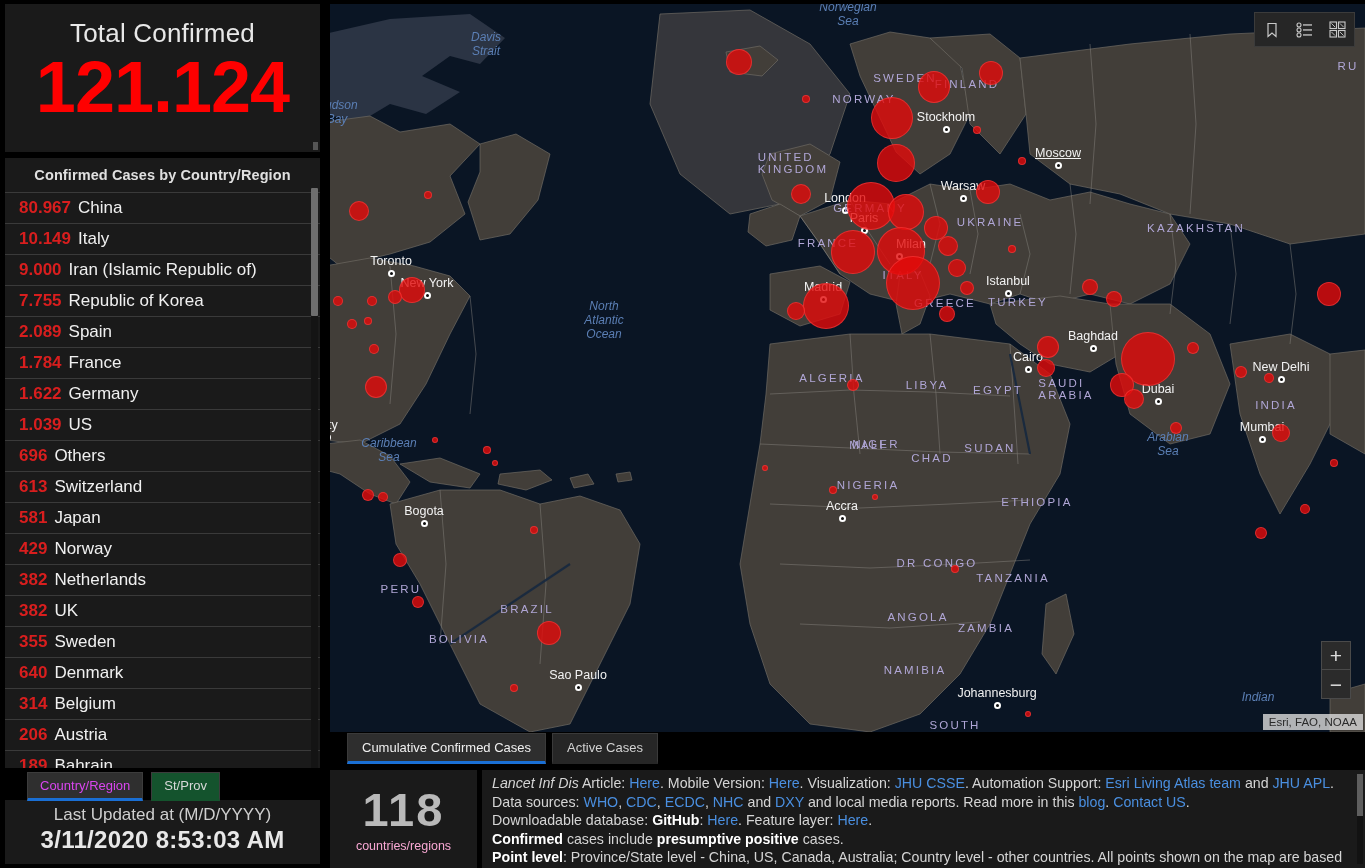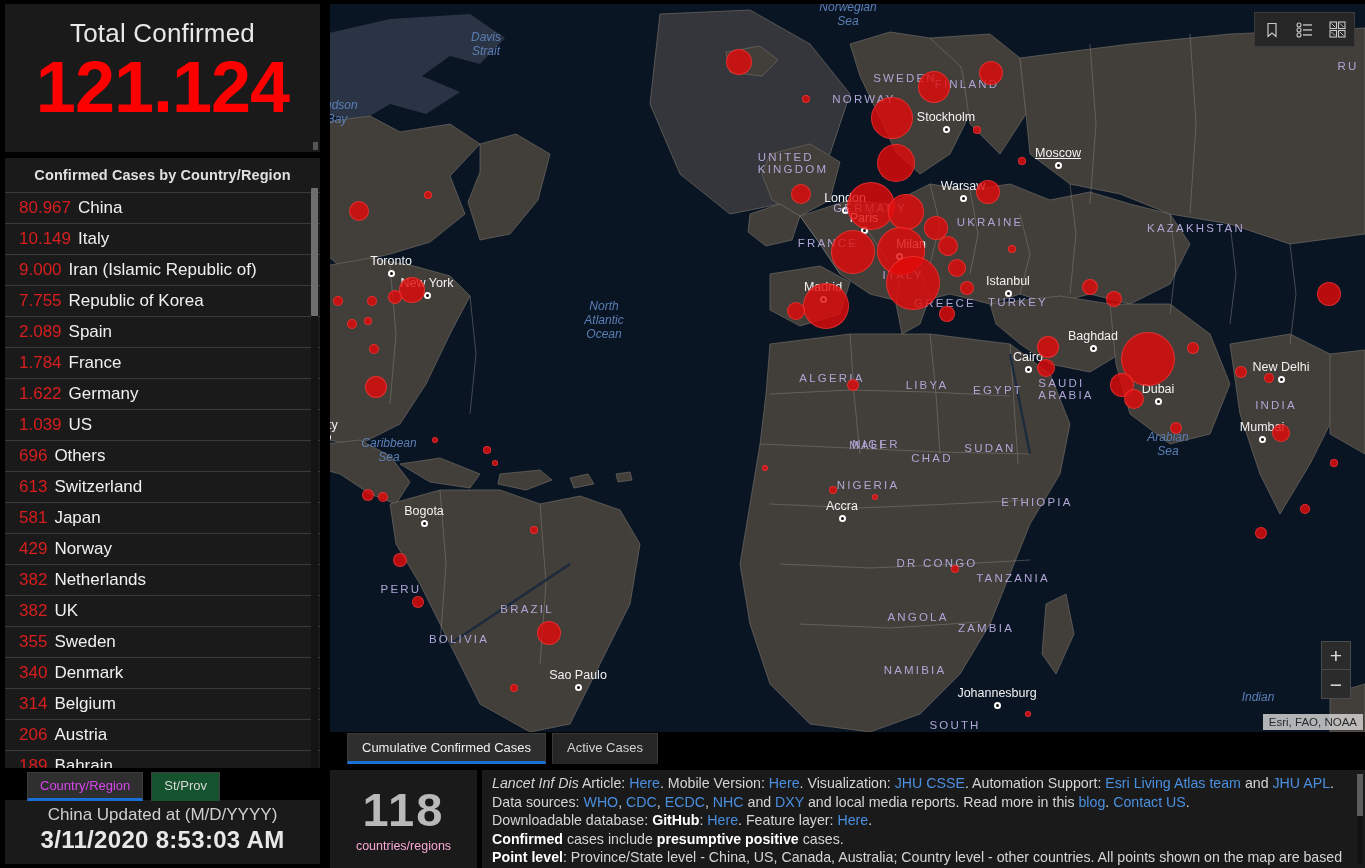--- a/index.html
+++ b/index.html
@@ -40,21 +40,21 @@
     text-align: center; color: #e0e0e0; font-size: 14.5px; font-weight: 600;
     padding: 9px 0 9px 0; letter-spacing: .1px;
   }
   #country-list { position: relative; }
   .country-row {
     display: flex; align-items: center;
     height: 31px; padding: 0 10px 0 14px;
     border-top: 1px solid #3a3a3a;
     font-size: 17px;
   }
-  .country-row .cnum { color: #d81e1e; font-weight: 400; margin-right: 7px; }
+  .country-row .cnum { color: #d81e1e; font-weight: 700; margin-right: 7px; }
   .country-row .cname { color: #f0f0f0; font-weight: 400; }
   #list-scrollbar {
     position: absolute; right: 2px; top: 30px; width: 7px; height: 580px;
     background: #141414;
   }
   #list-scrollbar .thumb {
     position: absolute; top: 0; left: 0; width: 7px; height: 128px; background: #6e6e6e; border-radius: 1px;
   }
 
   
@@ -233,21 +233,21 @@
           </div>
           <div class="country-row">
             <span class="cnum">382</span>
             <span class="cname">UK</span>
           </div>
           <div class="country-row">
             <span class="cnum">355</span>
             <span class="cname">Sweden</span>
           </div>
           <div class="country-row">
-            <span class="cnum">340</span>
+            <span class="cnum">640</span>
             <span class="cname">Denmark</span>
           </div>
           <div class="country-row">
             <span class="cnum">314</span>
             <span class="cname">Belgium</span>
           </div>
           <div class="country-row">
             <span class="cnum">206</span>
             <span class="cname">Austria</span>
           </div>
@@ -260,21 +260,21 @@
         <div class="thumb"></div>
       </div>
     </div>
 
     <div id="left-tabs">
         <div class="ltab active">Country/Region</div>
         <div class="ltab">St/Prov</div>
       </div>
 
     <div id="updated-panel">
-      <div id="updated-label">China Updated at (M/D/YYYY)</div>
+      <div id="updated-label">Last Updated at (M/D/YYYY)</div>
       <div id="updated-value">3/11/2020 8:53:03 AM</div>
     </div>
   </div>
 
   <div id="map-wrap">
     <svg id="map-svg" width="1035" height="728" viewBox="0 0 1035 728">
       <rect x="0" y="0" width="1035" height="728" fill="#0a1524"></rect>
       <g fill="#423e39" stroke="#6e6a63" stroke-width="0.7">
 
         <path d="M-5 30 L60 15 L140 10 L175 34 L150 60 L120 52 L92 72 L130 88 L96 110 L60 100 L30 118 L-5 110 Z" fill="#2b3444" stroke="none"></path>

